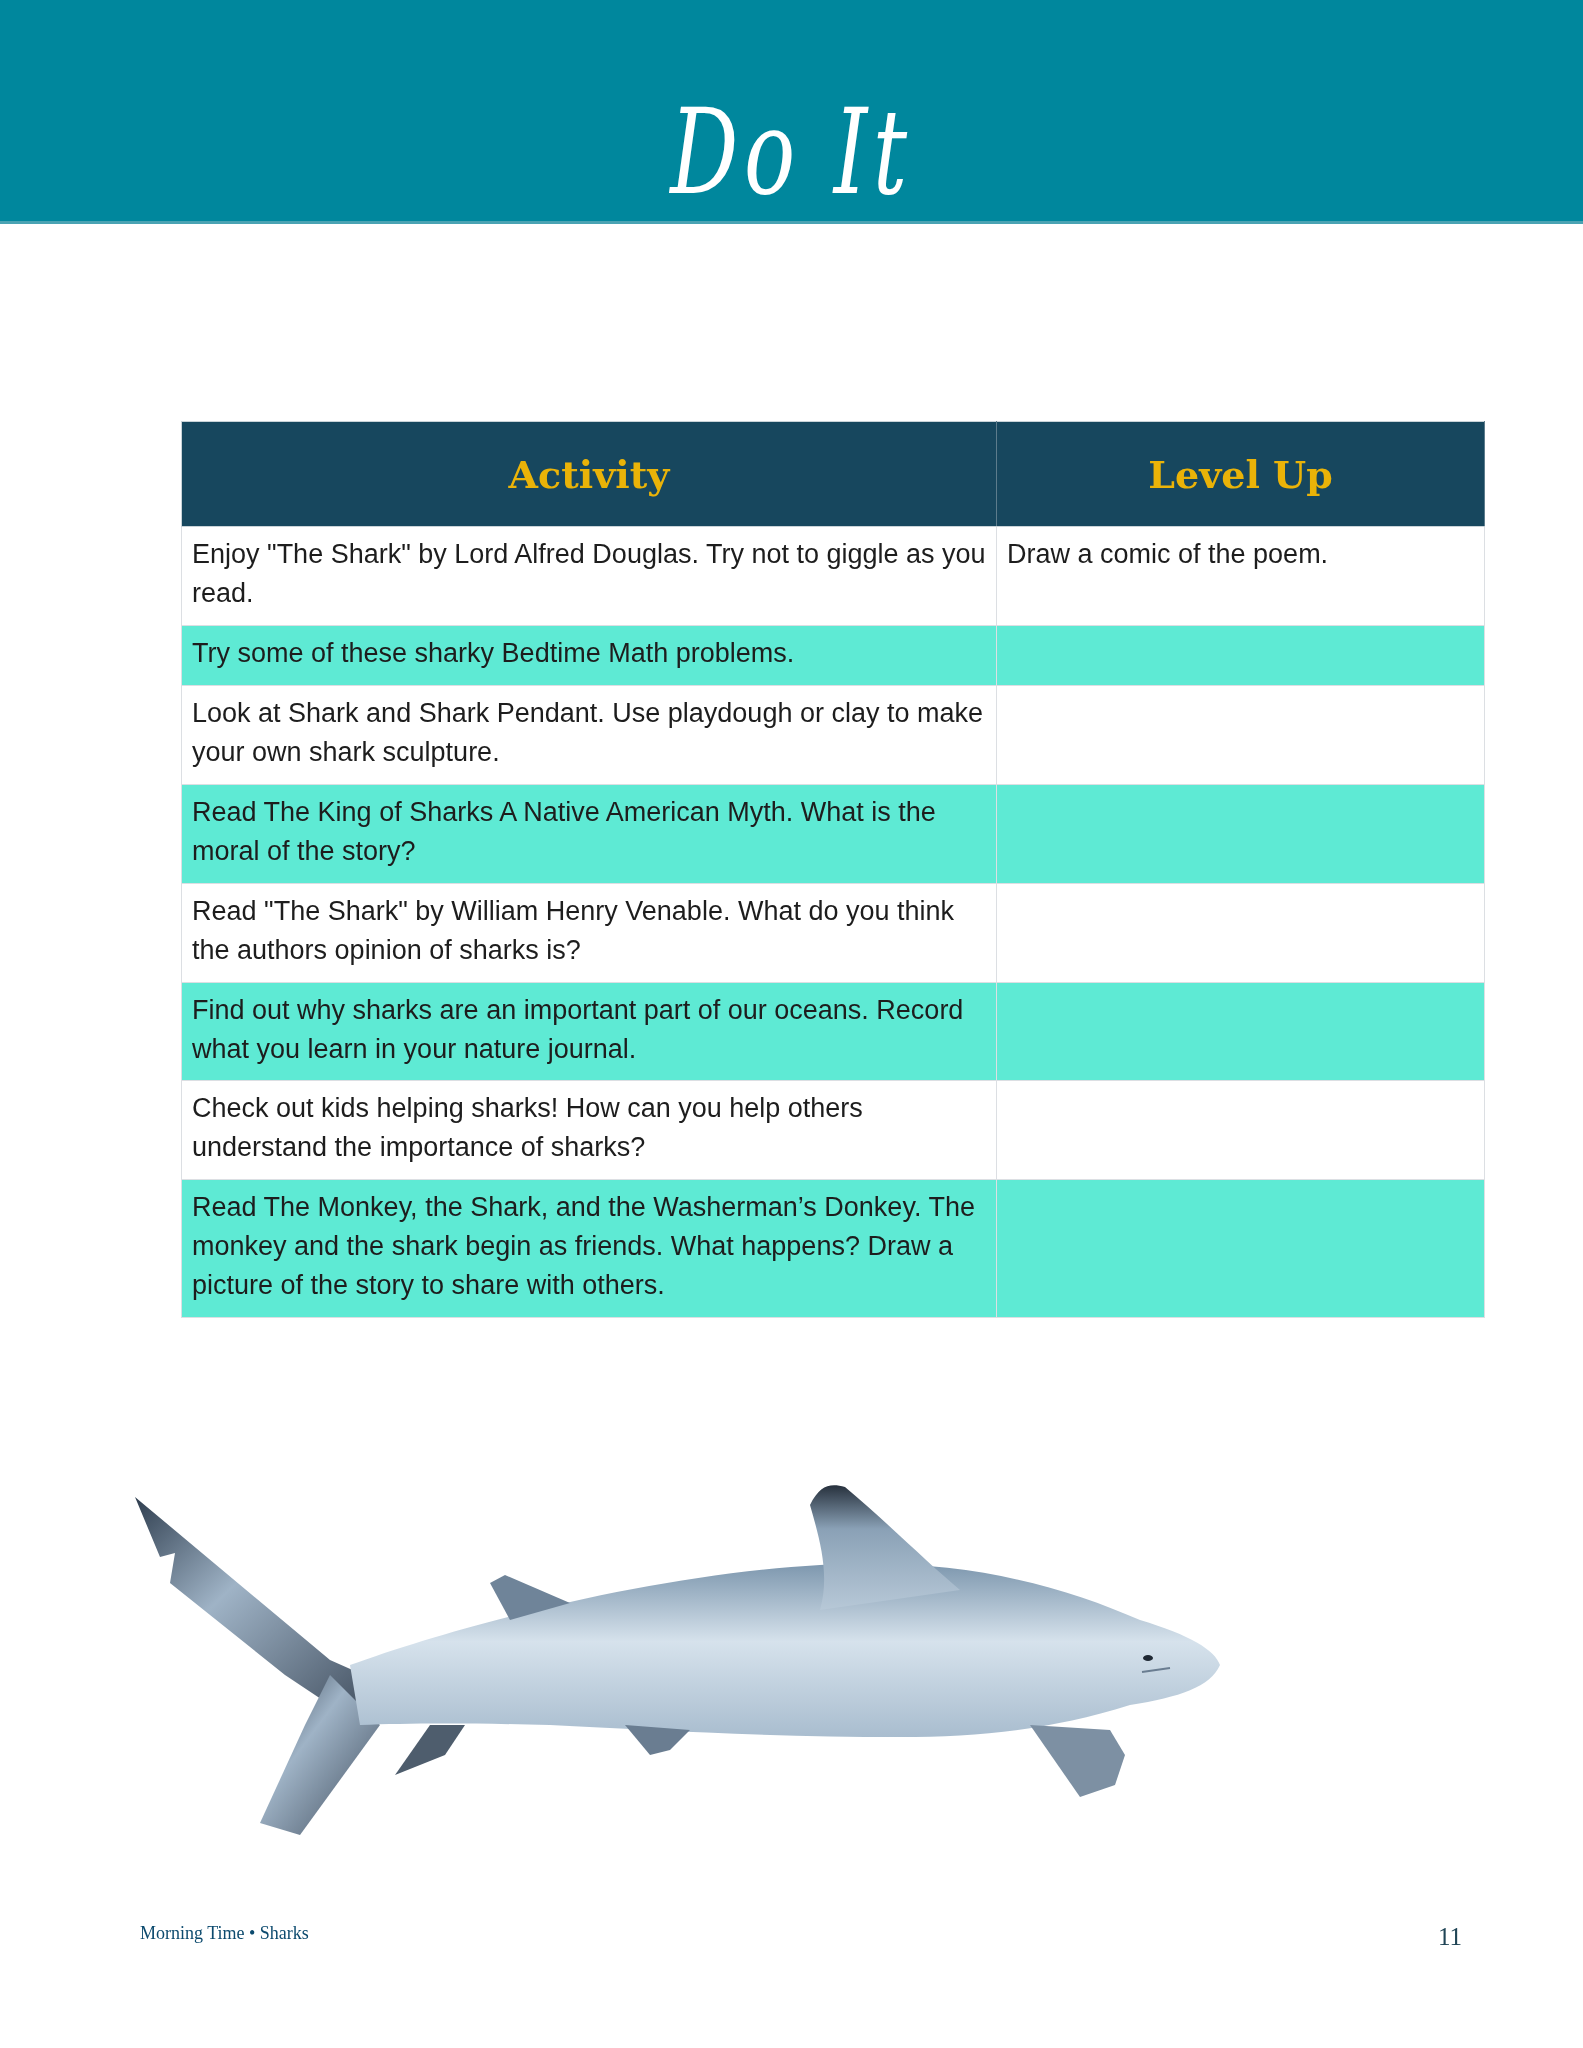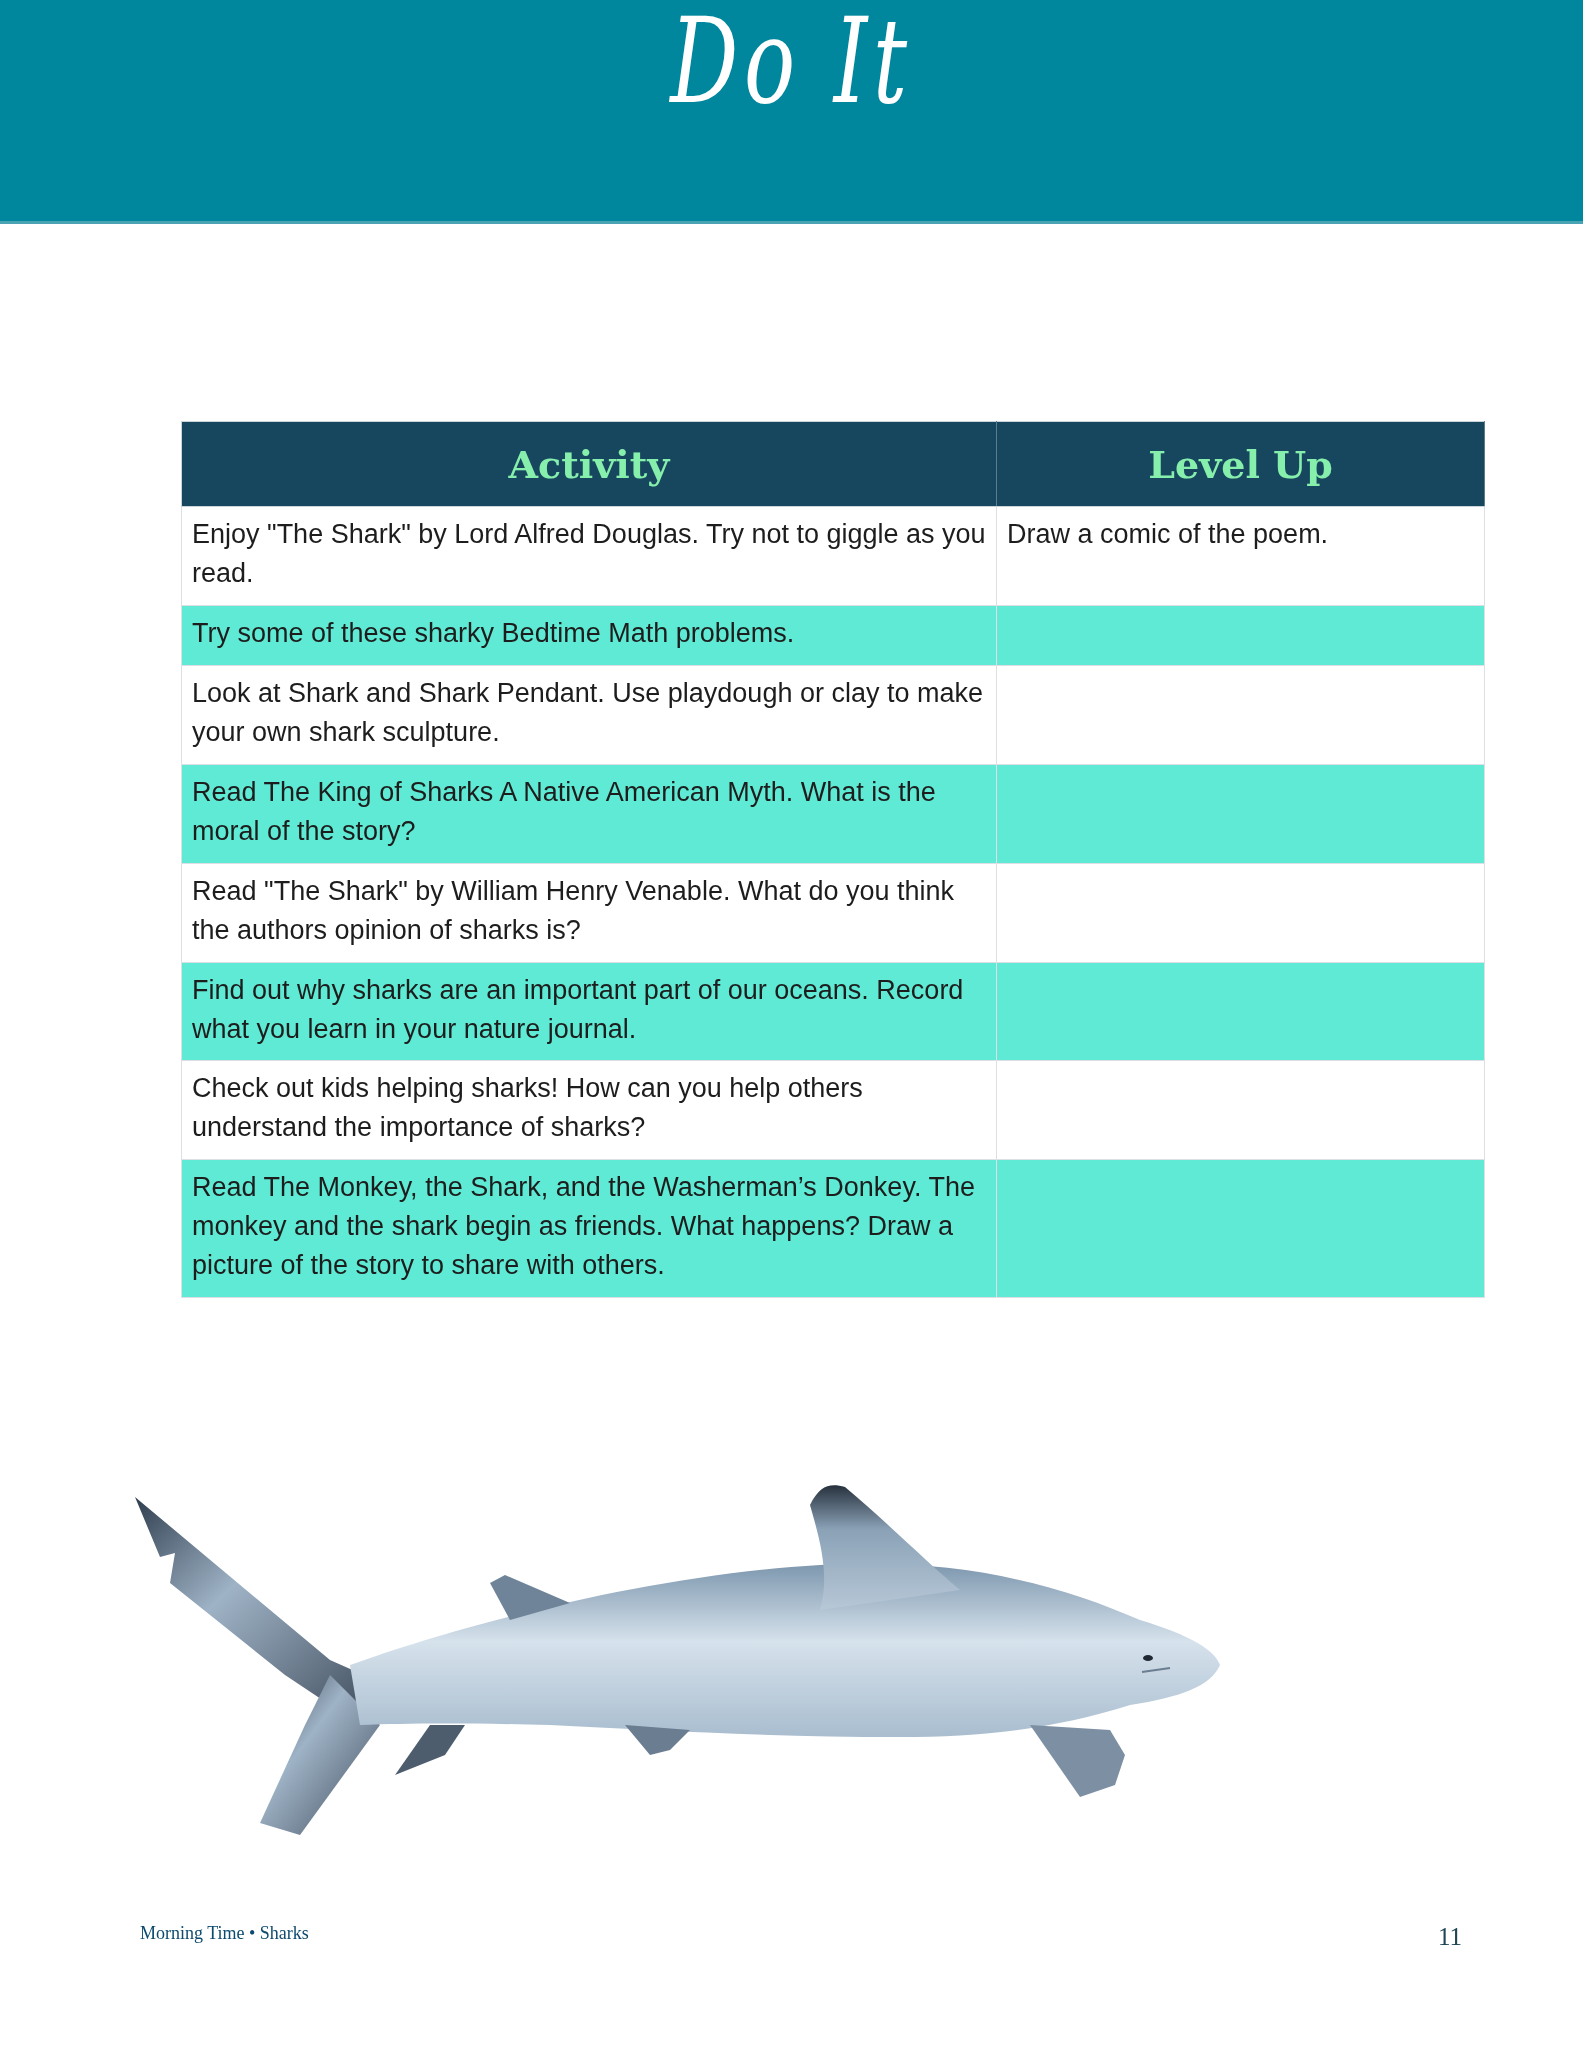--- a/index.html
+++ b/index.html
@@ -3,38 +3,38 @@
 <meta charset="utf-8">
 <style>
   html, body { margin: 0; padding: 0; }
   body {
     width: 1583px; height: 2048px; background: #ffffff; position: relative; overflow: hidden;
     font-family: "Liberation Sans", sans-serif;
   }
   .banner {
     position: absolute; left: 0; top: 0; width: 1583px; height: 221px;
     background: #00879d; border-bottom: 3px solid #4aa3b3;
-    display: flex; align-items: flex-start; justify-content: center;
+    display: flex; align-items: flex-end; justify-content: center;
   }
   .banner-title {
     font-family: "DejaVu Serif", serif; font-style: italic; color: #ffffff;
     font-size: 118px; letter-spacing: 8px; margin-top: -8px;
     transform: scaleX(0.72); font-weight: normal;
   }
   table.activities {
     position: absolute; left: 181px; top: 421px; width: 1303px;
     border-collapse: collapse; table-layout: fixed;
   }
   table.activities col.c1 { width: 815px; }
   table.activities col.c2 { width: 488px; }
   table.activities th {
-    background: #17475e; color: #86efac; height: 72px;
+    background: #17475e; color: #eab308; height: 72px;
     font-family: "DejaVu Serif", serif; font-weight: bold; font-size: 38px;
     text-align: center; border: 1px solid #c9d3d8; border-right-color: #5d7c8c;
-    padding: 6px;
+    padding: 16px;
   }
   table.activities td {
     border: 1px solid #dcdfe3; vertical-align: top;
     font-family: "Liberation Sans", sans-serif; font-size: 27px; line-height: 39px;
     color: #1d1d1d; padding: 8px 10px 10px 10px;
   }
   table.activities tr.alt td { background: #5eead4; }
   .shark {
     position: absolute; left: 130px; top: 1425px; width: 1265px; height: 420px;
   }

